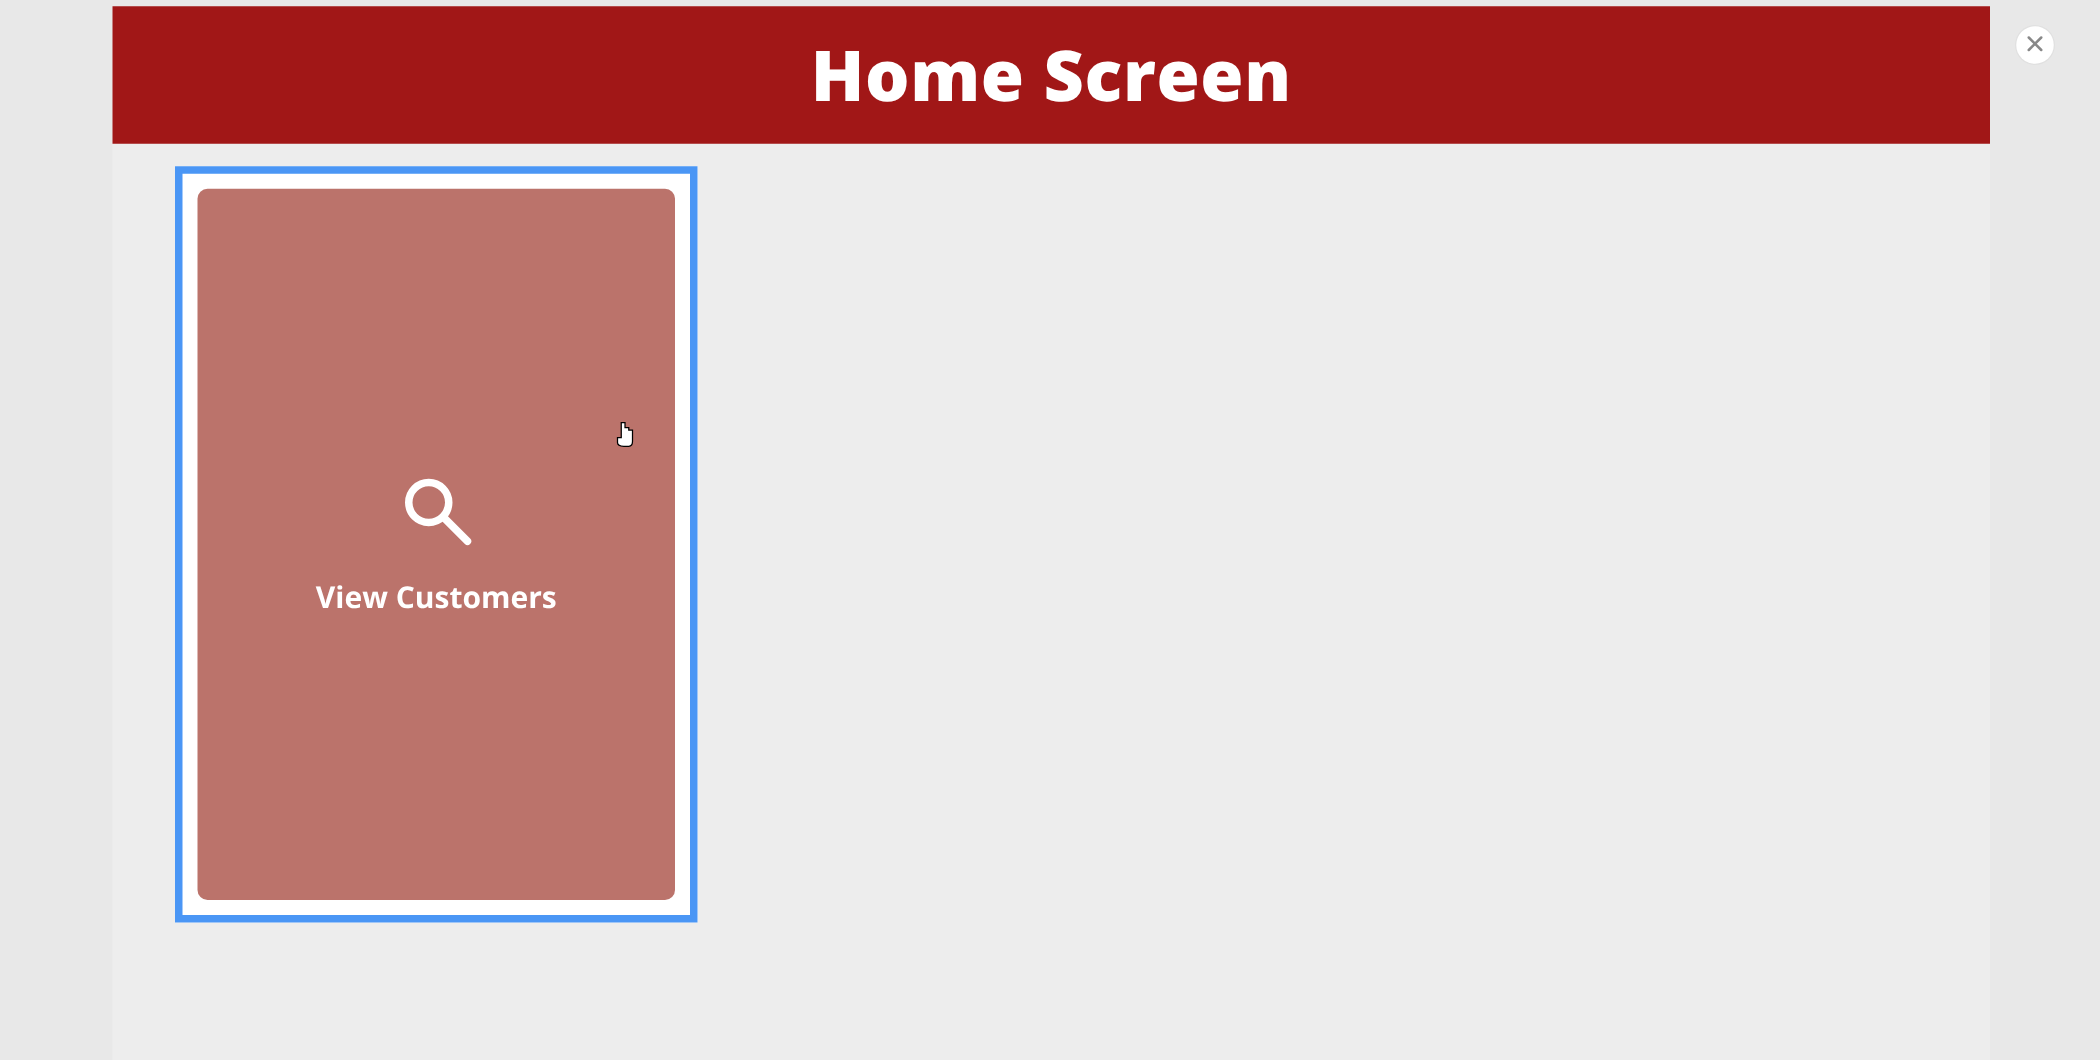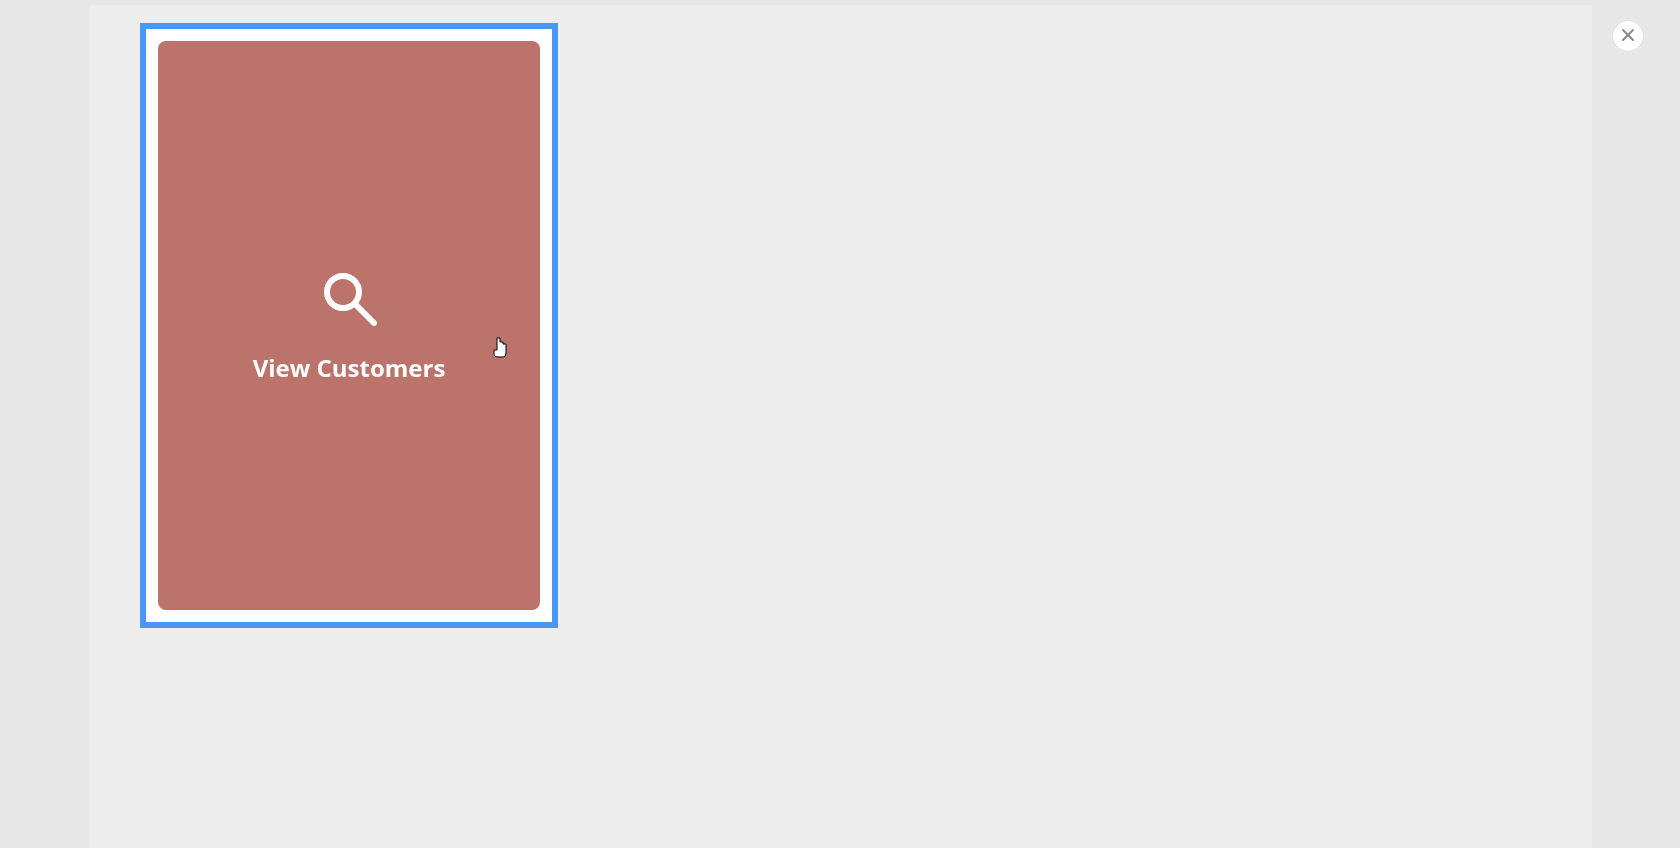--- a/index.html
+++ b/index.html
@@ -104,20 +104,23 @@
       position: absolute;
       left: 491px;
       top: 336px;
       pointer-events: none;
     }
   </style>
 </head>
 <body>
 
 <div class="page-wrap">
+  <div class="header">
+    <h1>Home Screen</h1>
+  </div>
   <div class="content">
     <div class="card">
       <div class="card-inner">
         <span class="card-icon">
           <svg width="60" height="60" viewBox="0 0 60 60">
             <circle cx="24" cy="24" r="16" stroke="#fff" stroke-width="6" fill="none"></circle>
             <line x1="36" y1="36" x2="55" y2="55" stroke="#fff" stroke-width="6" stroke-linecap="round"></line>
           </svg>
         </span>
         <span class="card-label">View Customers</span>

